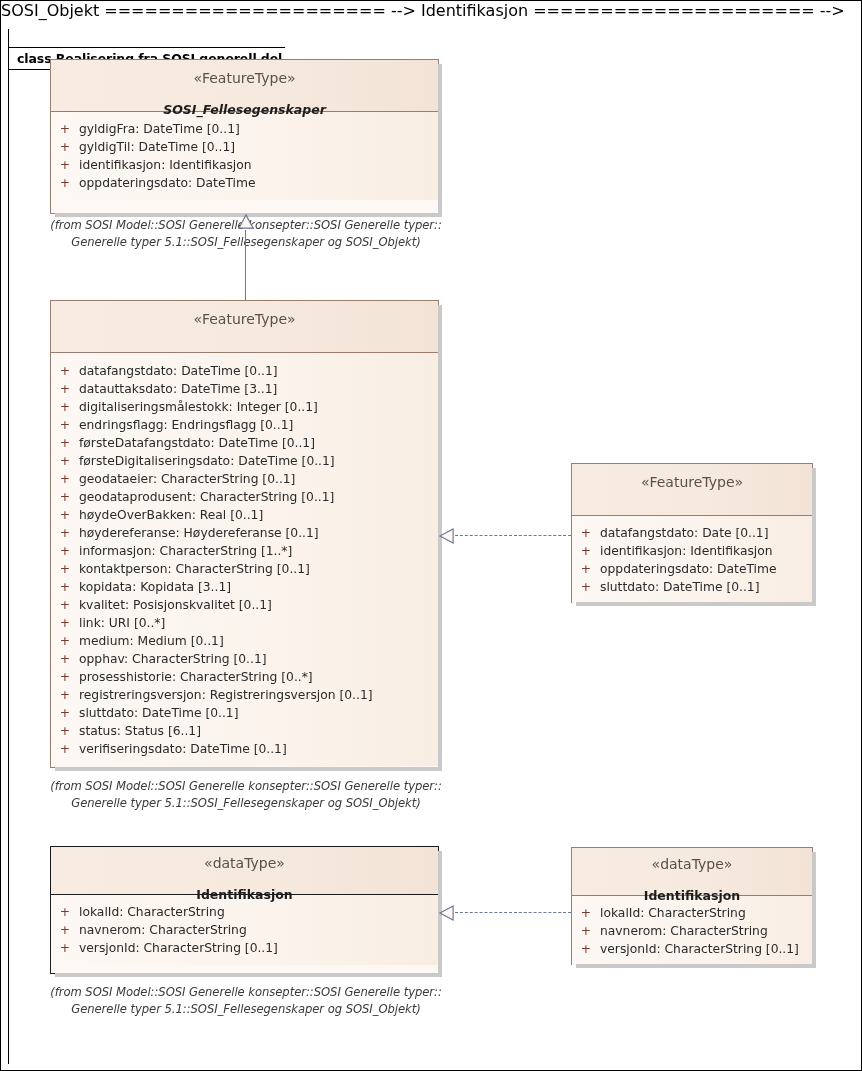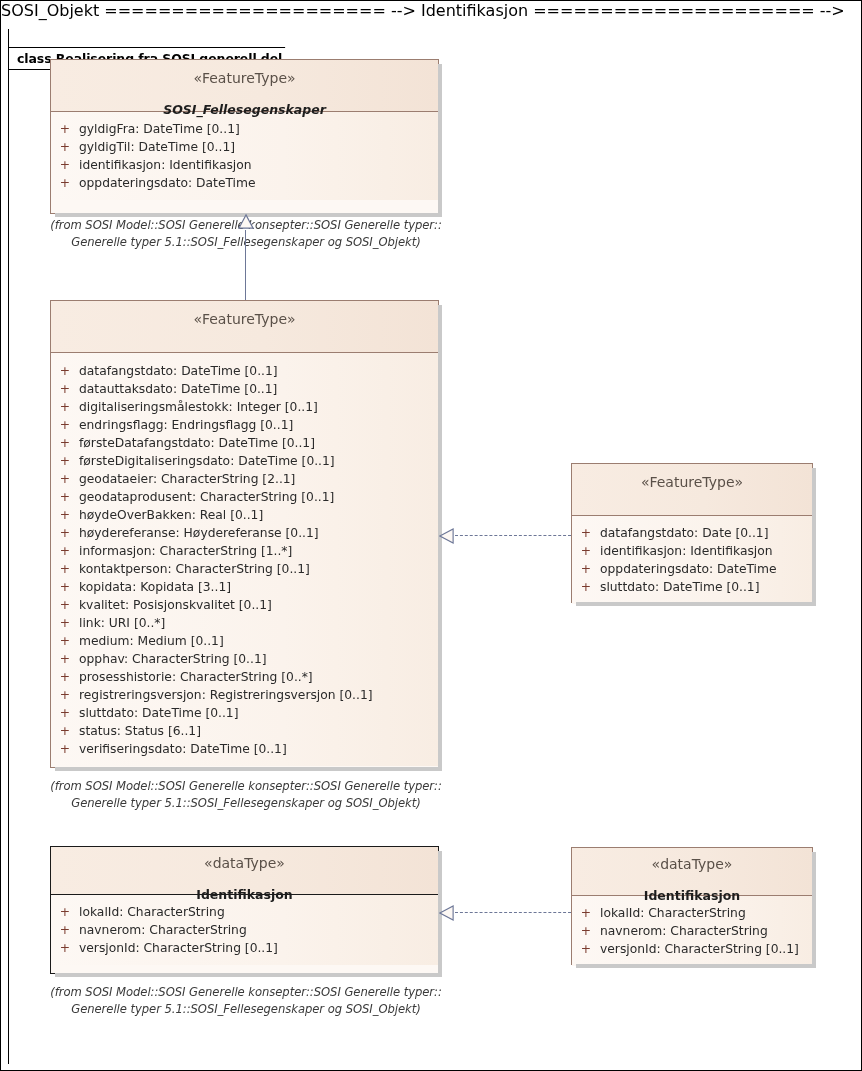--- a/index.html
+++ b/index.html
@@ -250,41 +250,41 @@
     <div class="cls-header" style="height:52px;">
       <div class="cls-stereotype">«FeatureType»</div>
     </div>
     <div class="cls-body" style="padding-top:9px;">
       <div class="attr">
           <span class="vis">+</span>
           <span class="sig">datafangstdato: DateTime [0..1]</span>
         </div>
       <div class="attr">
           <span class="vis">+</span>
-          <span class="sig">datauttaksdato: DateTime [0..1]</span>
+          <span class="sig">datauttaksdato: DateTime [3..1]</span>
         </div>
       <div class="attr">
           <span class="vis">+</span>
           <span class="sig">digitaliseringsmålestokk: Integer [0..1]</span>
         </div>
       <div class="attr">
           <span class="vis">+</span>
           <span class="sig">endringsflagg: Endringsflagg [0..1]</span>
         </div>
       <div class="attr">
           <span class="vis">+</span>
           <span class="sig">førsteDatafangstdato: DateTime [0..1]</span>
         </div>
       <div class="attr">
           <span class="vis">+</span>
           <span class="sig">førsteDigitaliseringsdato: DateTime [0..1]</span>
         </div>
       <div class="attr">
           <span class="vis">+</span>
-          <span class="sig">geodataeier: CharacterString [2..1]</span>
+          <span class="sig">geodataeier: CharacterString [0..1]</span>
         </div>
       <div class="attr">
           <span class="vis">+</span>
           <span class="sig">geodataprodusent: CharacterString [0..1]</span>
         </div>
       <div class="attr">
           <span class="vis">+</span>
           <span class="sig">høydeOverBakken: Real [0..1]</span>
         </div>
       <div class="attr">

